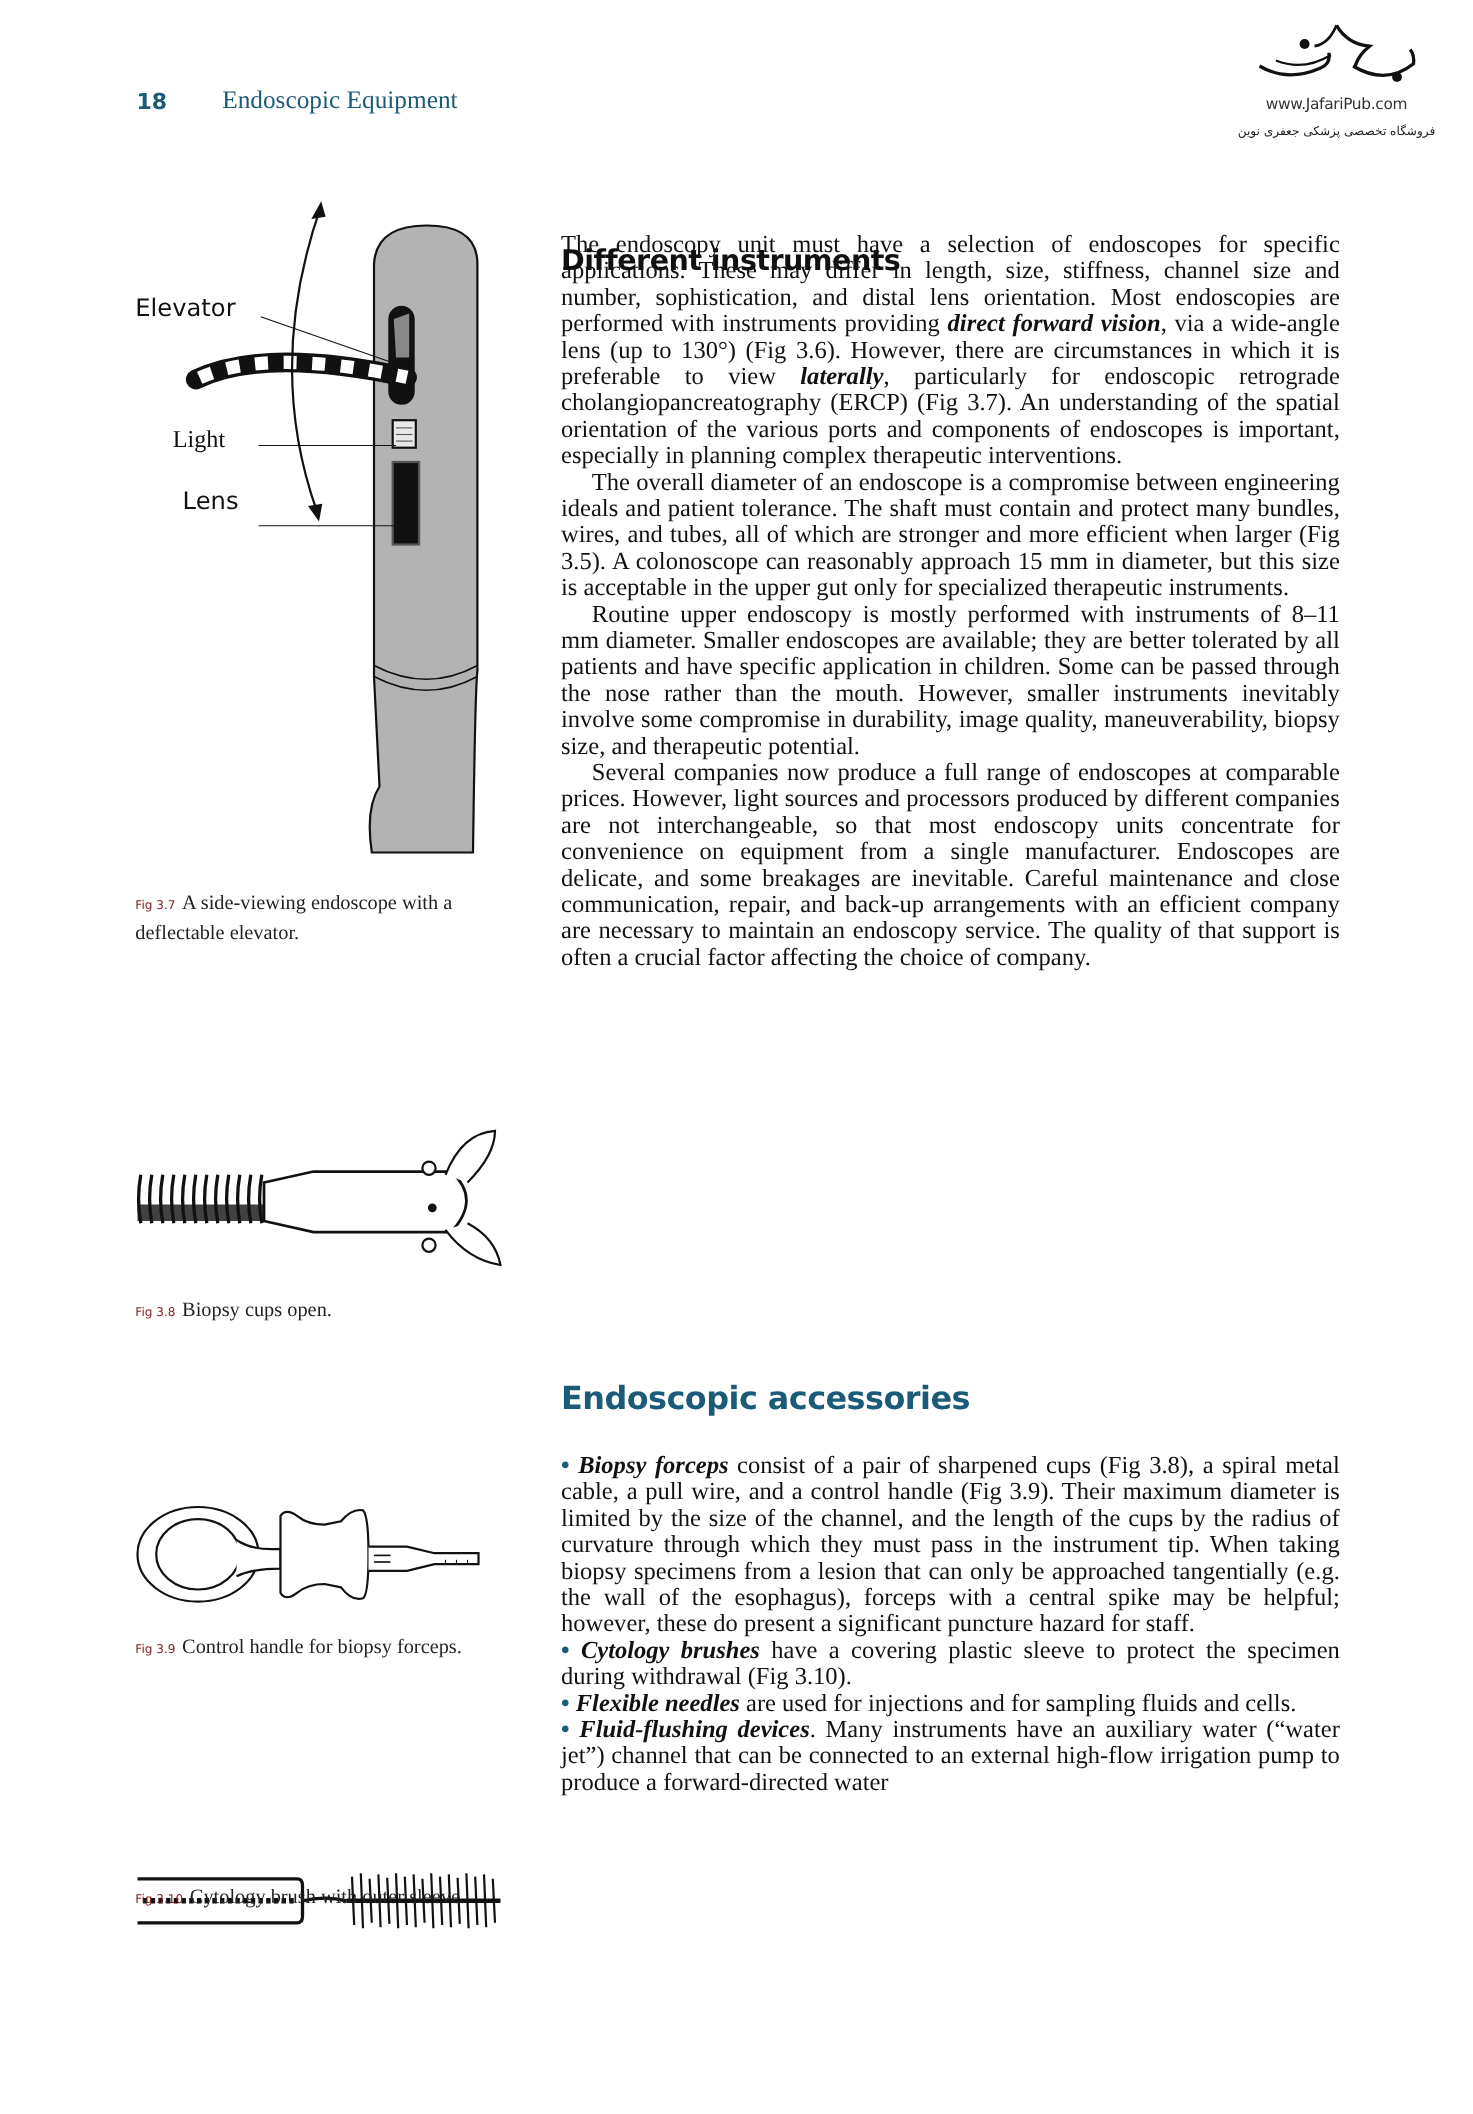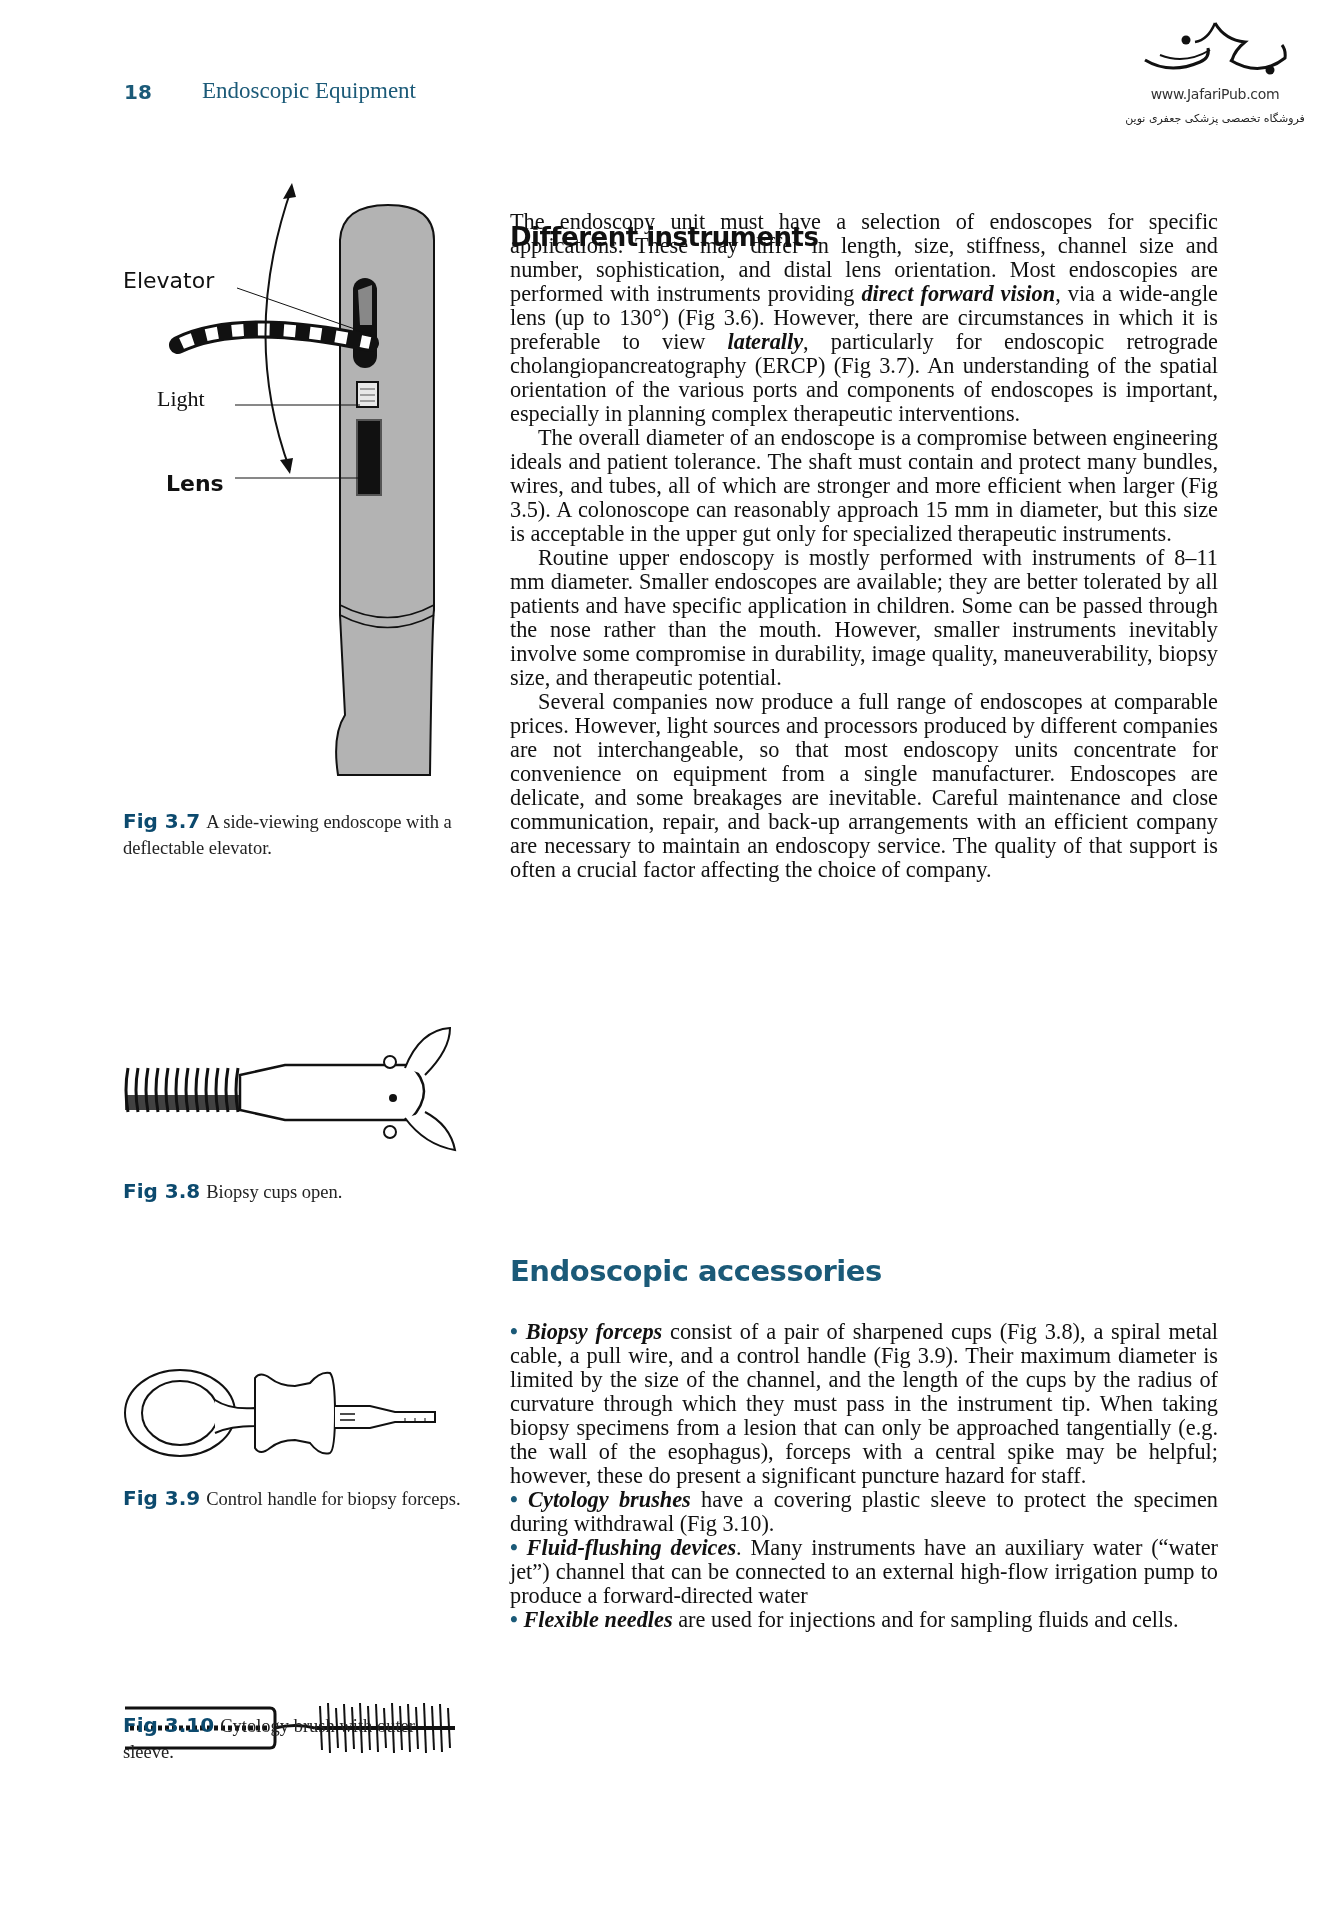--- a/index.html
+++ b/index.html
@@ -11,21 +11,21 @@
   .logo-url { font-family: "DejaVu Sans", sans-serif; font-size: 14px; color: #333; letter-spacing: -0.3px; margin-top: 2px; }
   .logo-fa { font-family: "DejaVu Sans", sans-serif; font-size: 11px; color: #222; margin-top: 10px; direction: rtl; }
   .main-col { left: 510px; width: 708px; }
   .h-black { font-family: "DejaVu Sans", sans-serif; font-weight: bold; font-size: 26px; color: #111; letter-spacing: -0.5px; }
   .h-teal { font-family: "DejaVu Sans", sans-serif; font-weight: bold; font-size: 29px; color: #1b5a78; letter-spacing: -0.5px; }
   .body-text { font-size: 22.3px; line-height: 24px; text-align: justify; margin: 0; }
   .body-text p { margin: 0; }
   .indent { text-indent: 28px; }
   .bullet { color: #1b5a78; font-weight: bold; }
   .caption { left: 123px; width: 340px; font-size: 18.5px; line-height: 26px; color: #222; }
-  .caption .fig-label { font-family: "DejaVu Sans", sans-serif; font-weight: bold; color: #0c4a6e; font-size: 20px; margin-right: 6px; }
+  .caption .fig-label { font-family: "DejaVu Sans", sans-serif; font-weight: normal; color: #7f1d1d; font-size: 11px; margin-right: 6px; }
   .fig-label-text { font-family: "DejaVu Sans", sans-serif; font-size: 22px; color: #111; }
   svg { position: absolute; overflow: visible; }
 </style>
 </head>
 <body>
 
 <div class="abs page-num">18</div>
 <div class="abs running-head">Endoscopic Equipment</div>
 
 <div class="abs logo">
@@ -48,22 +48,22 @@
   <p class="indent"><span>The overall diameter of an endoscope is a compromise between engineering ideals and patient tolerance. The shaft must contain and protect many bundles, wires, and tubes, all of which are stronger and more efficient when larger (Fig 3.5). A colonoscope can reasonably approach 15 mm in diameter, but this size is acceptable in the upper gut only for specialized therapeutic instruments.</span></p>
   <p class="indent"><span>Routine upper endoscopy is mostly performed with instruments of 8–11 mm diameter. Smaller endoscopes are available; they are better tolerated by all patients and have specific application in children. Some can be passed through the nose rather than the mouth. However, smaller instruments inevitably involve some compromise in durability, image quality, maneuverability, biopsy size, and therapeutic potential.</span></p>
   <p class="indent"><span>Several companies now produce a full range of endoscopes at comparable prices. However, light sources and processors produced by different companies are not interchangeable, so that most endoscopy units concentrate for convenience on equipment from a single manufacturer. Endoscopes are delicate, and some breakages are inevitable. Careful maintenance and close communication, repair, and back-up arrangements with an efficient company are necessary to maintain an endoscopy service. The quality of that support is often a crucial factor affecting the choice of company.</span></p>
 </div>
 
 <div class="abs main-col h-teal" style="top:1254px;">Endoscopic accessories</div>
 <div class="abs main-col body-text" style="top:1320px;">
   <div id="bullet-list">
       <p><span class="bullet">• </span><em style="font-weight: bold;">Biopsy forceps</em><span> consist of a pair of sharpened cups (Fig 3.8), a spiral metal cable, a pull wire, and a control handle (Fig 3.9). Their maximum diameter is limited by the size of the channel, and the length of the cups by the radius of curvature through which they must pass in the instrument tip. When taking biopsy specimens from a lesion that can only be approached tangentially (e.g. the wall of the esophagus), forceps with a central spike may be helpful; however, these do present a significant puncture hazard for staff.</span></p>
       <p><span class="bullet">• </span><em style="font-weight: bold;">Cytology brushes</em><span> have a covering plastic sleeve to protect the specimen during withdrawal (Fig 3.10).</span></p>
+      <p><span class="bullet">• </span><em style="font-weight: bold;">Flexible needles</em><span> are used for injections and for sampling fluids and cells.</span></p>
       <p><span class="bullet">• </span><em style="font-weight: bold;">Fluid-flushing devices</em><span>. Many instruments have an auxiliary water (“water jet”) channel that can be connected to an external high-flow irrigation pump to produce a forward-directed water</span></p>
-      <p><span class="bullet">• </span><em style="font-weight: bold;">Flexible needles</em><span> are used for injections and for sampling fluids and cells.</span></p>
     </div>
 </div>
 
 <svg style="left:120px; top:175px; width:360px; height:600px;" viewBox="0 0 360 600">
 
   <path d="M220 65 Q222 30 268 30 Q314 30 314 65 L314 435 Q312 450 310 600 L218 600 Q212 560 225 540 L220 440 Z" fill="#b3b3b3" stroke="#111" stroke-width="2"></path>
   <path d="M220 430 Q268 455 314 430" fill="none" stroke="#111" stroke-width="1.5"></path>
   <path d="M220 440 Q268 465 314 440" fill="none" stroke="#111" stroke-width="1.5"></path>
 
   <rect x="233" y="103" width="24" height="90" rx="12" fill="#111"></rect>
@@ -82,21 +82,21 @@
   <path d="M172 12 Q120 160 170 295" fill="none" stroke="#111" stroke-width="2"></path>
   <polygon points="172,8 163,24 176,22" fill="#111"></polygon>
   <polygon points="170,299 160,285 173,283" fill="#111"></polygon>
 
   <line x1="117" y1="113" x2="252" y2="160" stroke="#111" stroke-width="1"></line>
   <line x1="115" y1="230" x2="240" y2="230" stroke="#111" stroke-width="1"></line>
   <line x1="115" y1="303" x2="240" y2="303" stroke="#111" stroke-width="1"></line>
 </svg>
 <div class="abs fig-label-text" style="left:123px; top:268px;">Elevator</div>
 <div class="abs fig-label-text" style="left:157px; top:386px;font-family:Liberation Serif, serif;">Light</div>
-<div class="abs fig-label-text" style="left:166px; top:471px;font-weight:bold;">Lens</div>
+<div class="abs fig-label-text" style="left:166px; top:444px;">Lens</div>
 <div class="abs caption" style="top:808px;">
   <span class="fig-label">Fig 3.7</span><span>A side-viewing endoscope with a deflectable elevator.</span>
 </div>
 
 <svg style="left:120px; top:1020px; width:360px; height:130px;" viewBox="0 0 360 130">
   <g>
     <rect x="5" y="50" width="115" height="40" fill="#fff"></rect>
     <g stroke="#111" stroke-width="3" fill="none">
       <path d="M8 48 Q4 70 8 92"></path>
         <path d="M18 48 Q14 70 18 92"></path>

